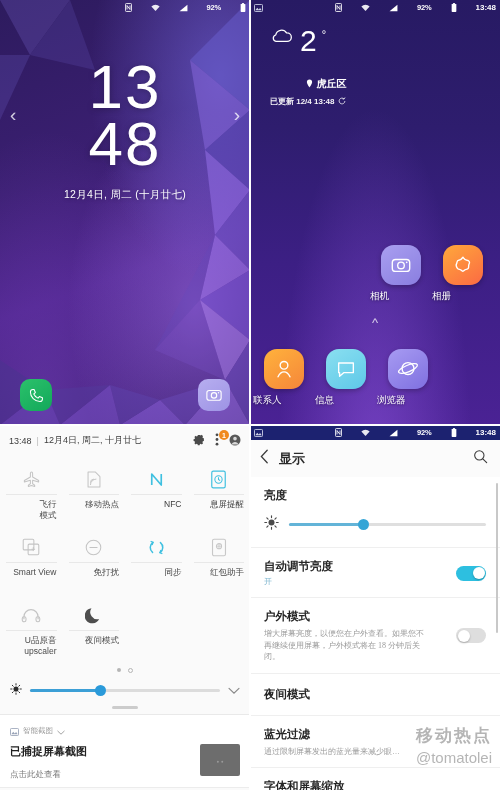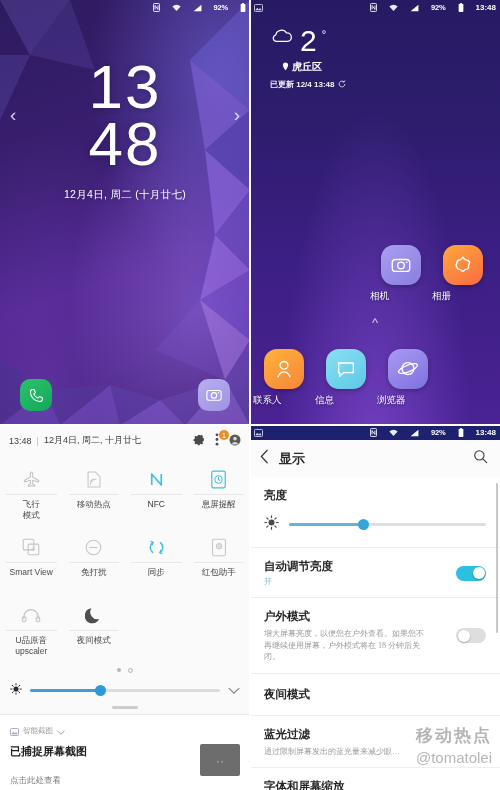--- a/index.html
+++ b/index.html
@@ -23,21 +23,21 @@
   .statusbar {
     position: absolute; top: 0; left: 0; right: 0;
     height: 15px;
     display: flex; align-items: center;
     padding: 0 4px;
     font-size: 8px;
     color: #fff;
     z-index: 30;
   }
   .sb-left { display: flex; align-items: center; gap: 3px; flex: 1; }
-  .sb-right { display: flex; align-items: center; gap: 12px; }
+  .sb-right { display: flex; align-items: center; gap: 19px; }
   .sb-icon { display: inline-flex; align-items: center; }
   .sb-pct { font-size: 7.5px; font-weight: bold; letter-spacing: -.2px; }
   .sb-time { font-size: 8px; font-weight: bold; }
 
   
   .lock {
     background:
       radial-gradient(ellipse at 88% 18%, rgba(120,110,230,.55) 0%, rgba(120,110,230,0) 42%),
       radial-gradient(ellipse at 78% 72%, rgba(170,120,245,.50) 0%, rgba(150,100,230,0) 46%),
       radial-gradient(ellipse at 18% 96%, rgba(128,72,200,.45) 0%, rgba(128,72,200,0) 48%),
@@ -78,21 +78,21 @@
   .home {
     background:
       radial-gradient(ellipse at 50% 115%, rgba(150,90,230,.55) 0%, rgba(120,70,200,0) 55%),
       linear-gradient(180deg, #271a63 0%, #2e1d6e 30%, #3c1f84 62%, #4a2294 100%);
   }
   .weather { position: absolute; top: 26px; left: 20px; color: #fff; }
   .w-top { display: flex; align-items: flex-start; gap: 6px; }
   .w-temp { font-size: 30px; font-weight: 300; line-height: 1; letter-spacing: -1px; }
   .w-deg { font-size: 11px; font-weight: 300; margin-top: 2px; }
   .w-loc { display: flex; align-items: center; gap: 3px; font-size: 10px;
-           font-weight: bold; margin-top: 4px; margin-left: 12px; }
+           font-weight: bold; margin-top: 21px; margin-left: 12px; justify-content: flex-end; }
   .w-upd { display: flex; align-items: center; gap: 4px; font-size: 8px;
            font-weight: bold; margin-top: 5px; opacity: .95; }
 
   .app-row { position: absolute; display: flex; }
   .app { width: 62px; text-align: left; }
   .app-ic {
     width: 40px; height: 40px; border-radius: 13px; margin: 0 auto;
     display: flex; align-items: center; justify-content: center;
     box-shadow: 0 2px 5px rgba(0,0,0,.25);
   }
@@ -121,21 +121,21 @@
   .qs-sep { color: #bbb; }
   .qs-acts { display: flex; align-items: center; gap: 10px; position: relative; }
   .badge {
     position: absolute; width: 10px; height: 10px; border-radius: 50%;
     background: #f08a1e; top: -3px; left: 4px;
     color: #fff; font-size: 7px; font-weight: bold;
     display: flex; align-items: center; justify-content: center;
   }
   .tiles { padding: 4px 0 0 0; }
   .tile-row { display: flex; }
-  .tile { width: 62.5px; padding: 6px 0 0 0; text-align: center; }
+  .tile { width: 62.5px; padding: 6px 0 0 0; text-align: right; }
   .tile-ic { height: 30px; display: flex; align-items: center; justify-content: center; }
   .tile-lb-wrap { border-top: 1px solid #e8e8e8; margin: 0 6px; padding-top: 4px; min-height: 32px; }
   .tile-lb { font-size: 8.5px; color: #4a4a4a; line-height: 1.25; }
   .tile-lb.on { color: #3a3a3a; }
   .dots { display: flex; justify-content: center; gap: 7px; padding: 6px 0 3px 0; }
   .dot { width: 4px; height: 4px; border-radius: 50%; background: #b5b5b5; }
   .dot.hollow { background: transparent; border: 1px solid #b5b5b5; width: 5px; height: 5px; }
   .bright {
     display: flex; align-items: center; gap: 8px;
     padding: 5px 10px 3px 10px;
@@ -145,21 +145,21 @@
            background: #3c9fd6; border-radius: 2px; }
   .knob  { position: absolute; left: 37%; top: 50%; width: 11px; height: 11px;
            margin-left: -5.5px; margin-top: -5.5px; border-radius: 50%; background: #2a9ada; }
   .handle-bar { width: 26px; height: 3px; border-radius: 2px; background: #ccc; margin: 4px auto 5px auto; }
   .notif { border-top: 1px solid #e9e9e9; padding: 7px 10px 6px 10px; background: #fff; }
   .notif-top { display: flex; align-items: center; gap: 4px; }
   .notif-app { font-size: 7.5px; color: #9a9a9a; }
   .notif-body { display: flex; align-items: flex-start; margin-top: 4px; }
   .notif-txt { flex: 1; }
   .notif-title { font-size: 11px; color: #202020; font-weight: bold; }
-  .notif-sub { font-size: 8.5px; color: #7d7d7d; margin-top: 16px; }
+  .notif-sub { font-size: 8.5px; color: #7d7d7d; margin-top: 10px; }
   .notif-thumb { width: 40px; height: 32px; background: #6d6d6d; border-radius: 2px;
                  display:flex; align-items:center; justify-content:center; }
   .notif-foot { border-top: 1px solid #ececec; height: 6px; }
 
   
   .st { background: #fbfbfb; }
   .st-bar { height: 15px; background: #1c2270; }
   .st-head {
     display: flex; align-items: center; gap: 10px;
     padding: 9px 12px 9px 10px; background: #fbfbfb;

